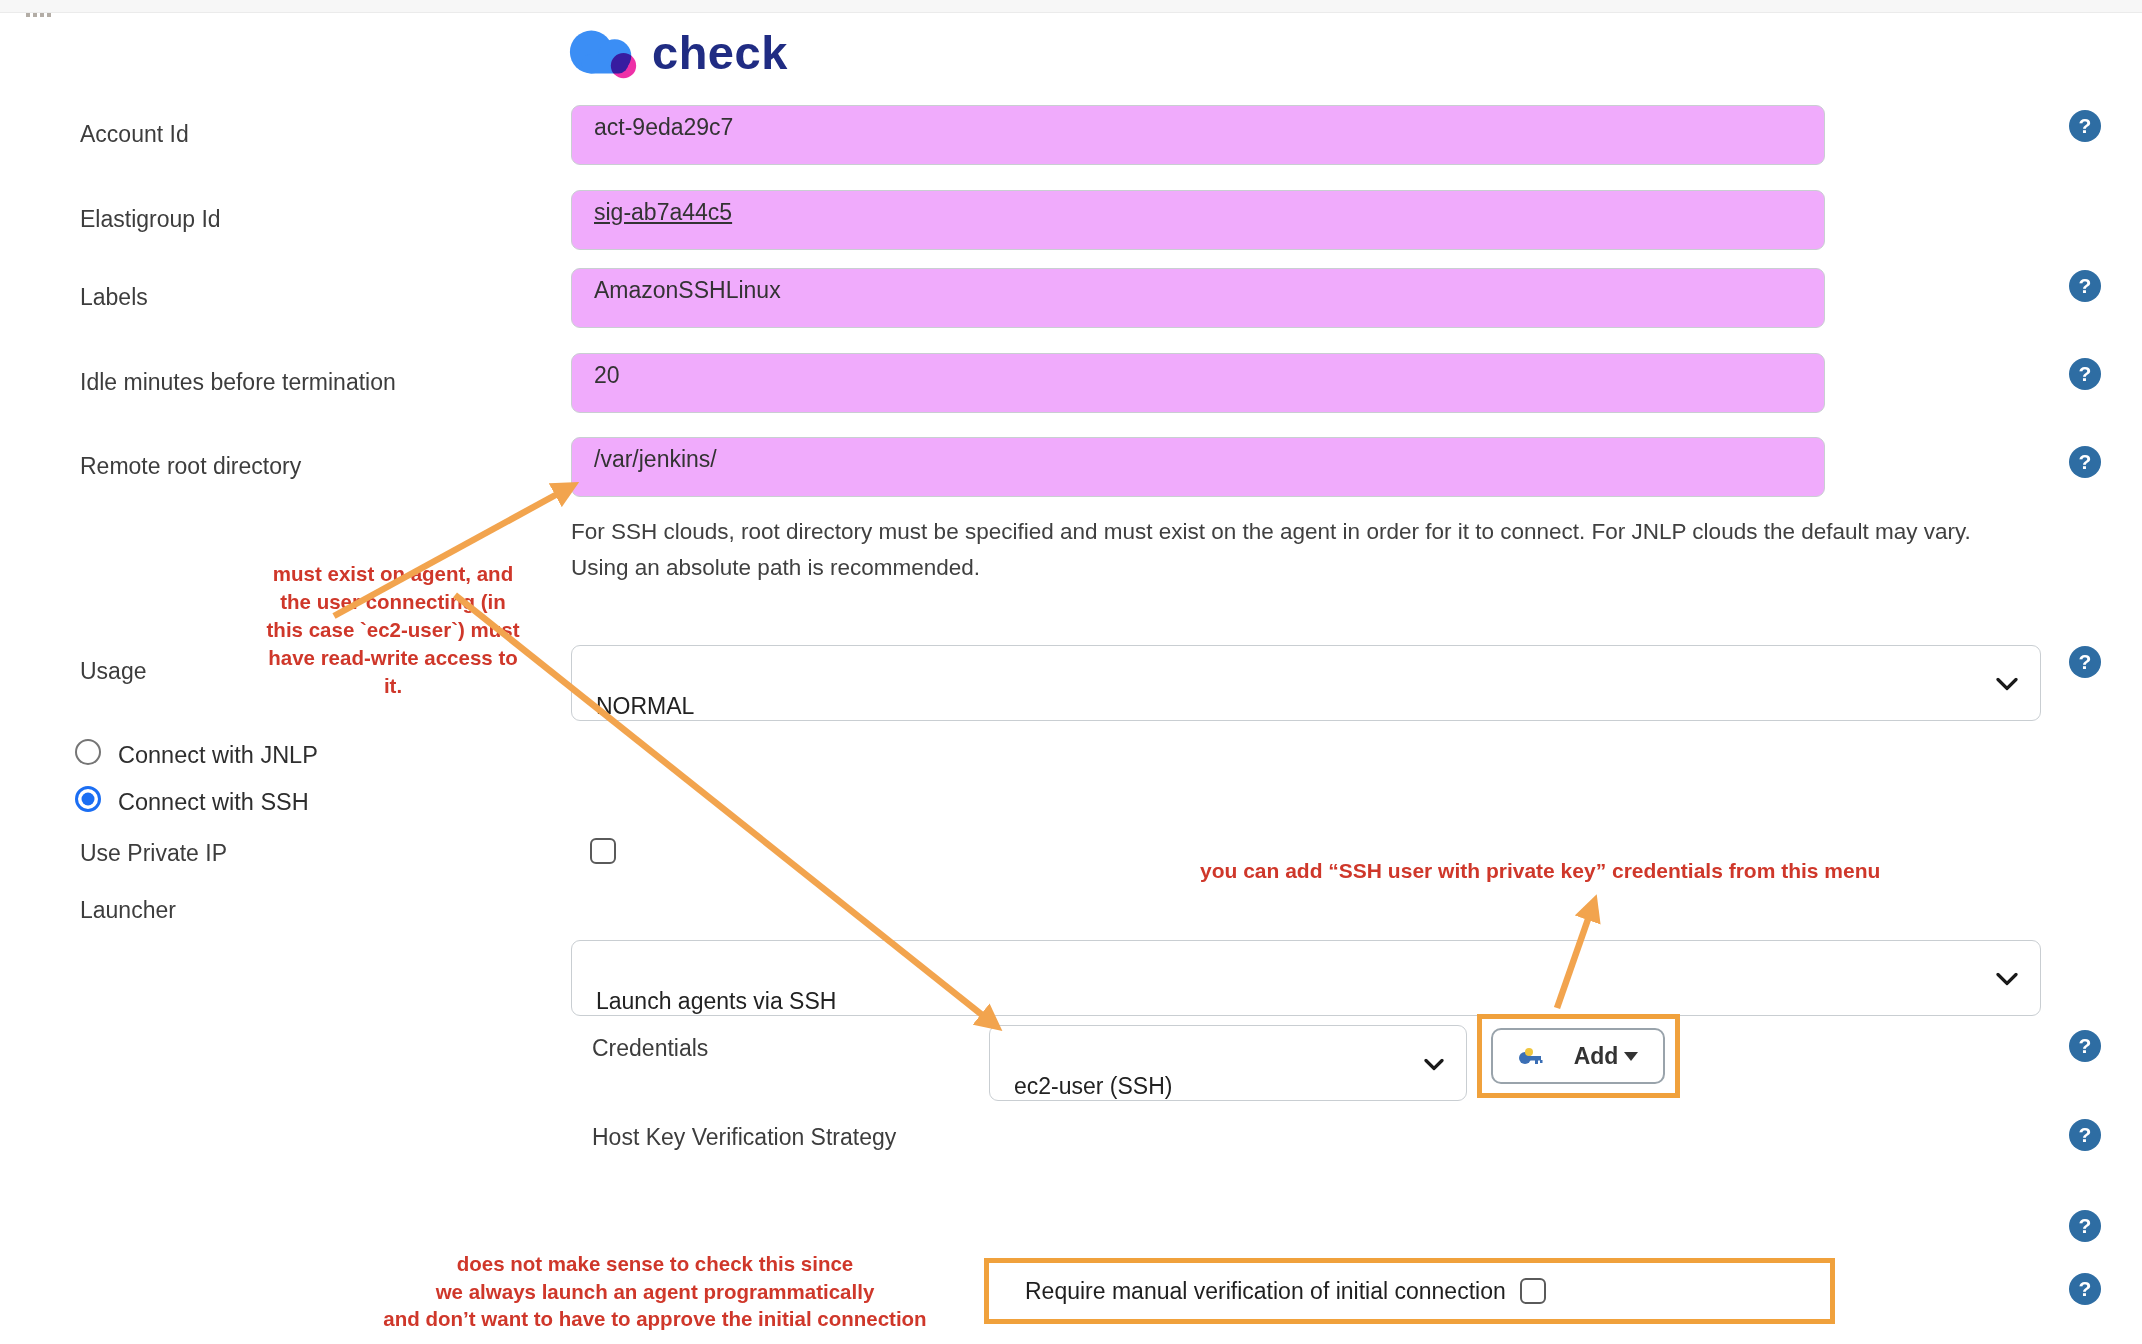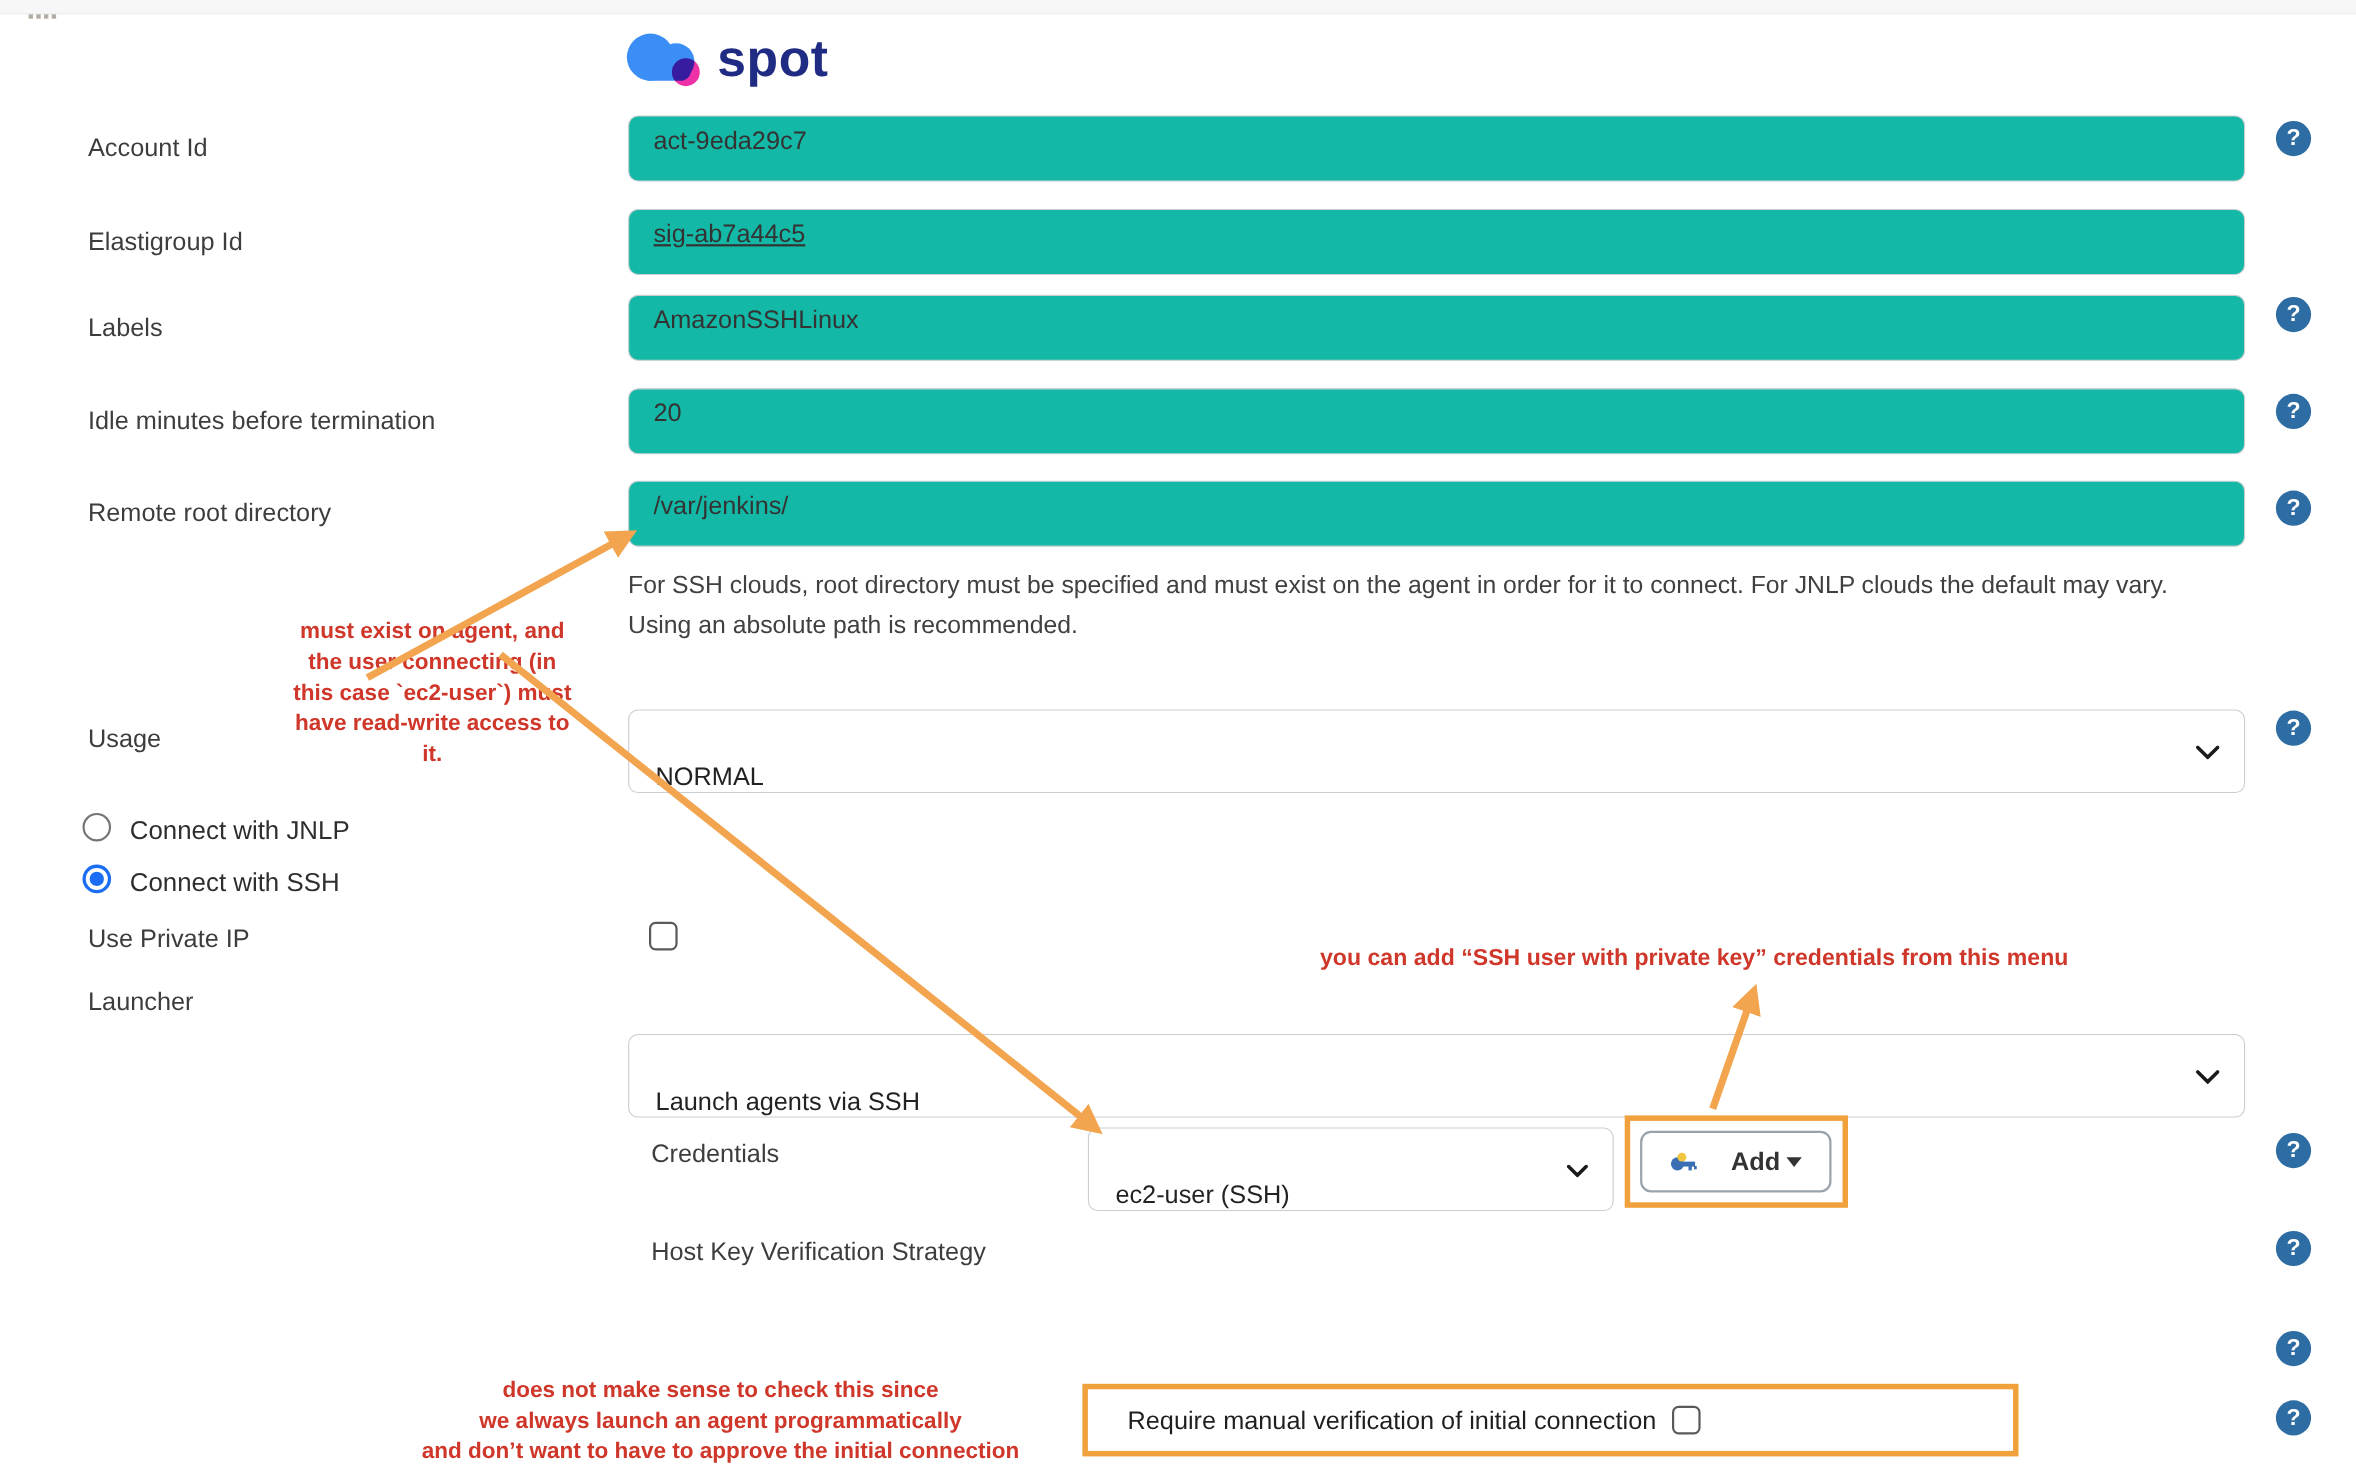--- a/index.html
+++ b/index.html
@@ -7,22 +7,22 @@
           font-family:"Liberation Sans",sans-serif;color:#3d3d3d;}
   
   .topbar{position:absolute;left:0;top:0;width:2142px;height:12px;background:#f7f7f7;border-bottom:1px solid #ebebeb;}
   .grip{position:absolute;left:26px;top:13px;display:flex;gap:3px;}
   .grip span{width:4px;height:4px;background:#b3ada6;display:block;}
   
   .logo{position:absolute;left:566px;top:22px;display:flex;align-items:center;gap:10px;}
   .logo-text{font-size:47px;font-weight:800;color:#202c83;letter-spacing:.5px;line-height:1;}
   
   .flabel{position:absolute;left:80px;font-size:23px;color:#3d3d3d;line-height:1.2;white-space:nowrap;}
-  .tinput{position:absolute;left:571px;width:1470px;height:60px;border:1.5px solid #c9ced2;border-radius:9px;
-          background:#14b8a6;font-family:"Liberation Sans",sans-serif;font-size:23px;color:#333;
+  .tinput{position:absolute;left:571px;width:1254px;height:60px;border:1.5px solid #c9ced2;border-radius:9px;
+          background:#f0abfc;font-family:"Liberation Sans",sans-serif;font-size:23px;color:#333;
           padding:0 0 16px 22px;box-sizing:border-box;outline:none;}
   .selectbox{position:absolute;height:76px;border:1.5px solid #c9ced2;border-radius:9px;background:#fff;
           display:flex;align-items:flex-end;padding-left:24px;box-sizing:border-box;font-size:23px;color:#222;
           cursor:pointer;}
   .selectbox .chev{position:absolute;right:22px;top:50%;transform:translateY(-50%);}
   .helptext{position:absolute;left:571px;top:514px;width:1420px;font-size:22.5px;line-height:35.5px;color:#404040;}
   
   .radio{position:absolute;width:26px;height:26px;border-radius:50%;border:2px solid #757575;background:#fff;box-sizing:border-box;cursor:pointer;}
   .radio.selected{border:3px solid #1b6ef3;}
   .radio.selected::after{content:"";position:absolute;left:50%;top:50%;width:13px;height:13px;border-radius:50%;
@@ -67,21 +67,21 @@
 
   <div class="logo">
     <svg width="76" height="60" viewBox="0 0 78 60">
       <circle cx="59" cy="44" r="13" fill="#ee31a7"></circle>
       <g style="mix-blend-mode:multiply">
         <circle cx="26" cy="30" r="22" fill="#3b8ef5"></circle>
         <circle cx="50" cy="34" r="17" fill="#3b8ef5"></circle>
         <rect x="16" y="32" width="48" height="20" rx="10" fill="#3b8ef5"></rect>
       </g>
     </svg>
-    <div class="logo-text">spot</div>
+    <div class="logo-text">check</div>
   </div>
 
   <div class="flabel" style="top:121px">Account Id</div>
   <input class="tinput" style="top: 105px;" value="act-9eda29c7">
 
   <div class="flabel" style="top:206px">Elastigroup Id</div>
   <input class="tinput" style="top: 190px; text-decoration: underline;" value="sig-ab7a44c5">
 
   <div class="flabel" style="top:284px">Labels</div>
   <input class="tinput" style="top: 268px;" value="AmazonSSHLinux">

